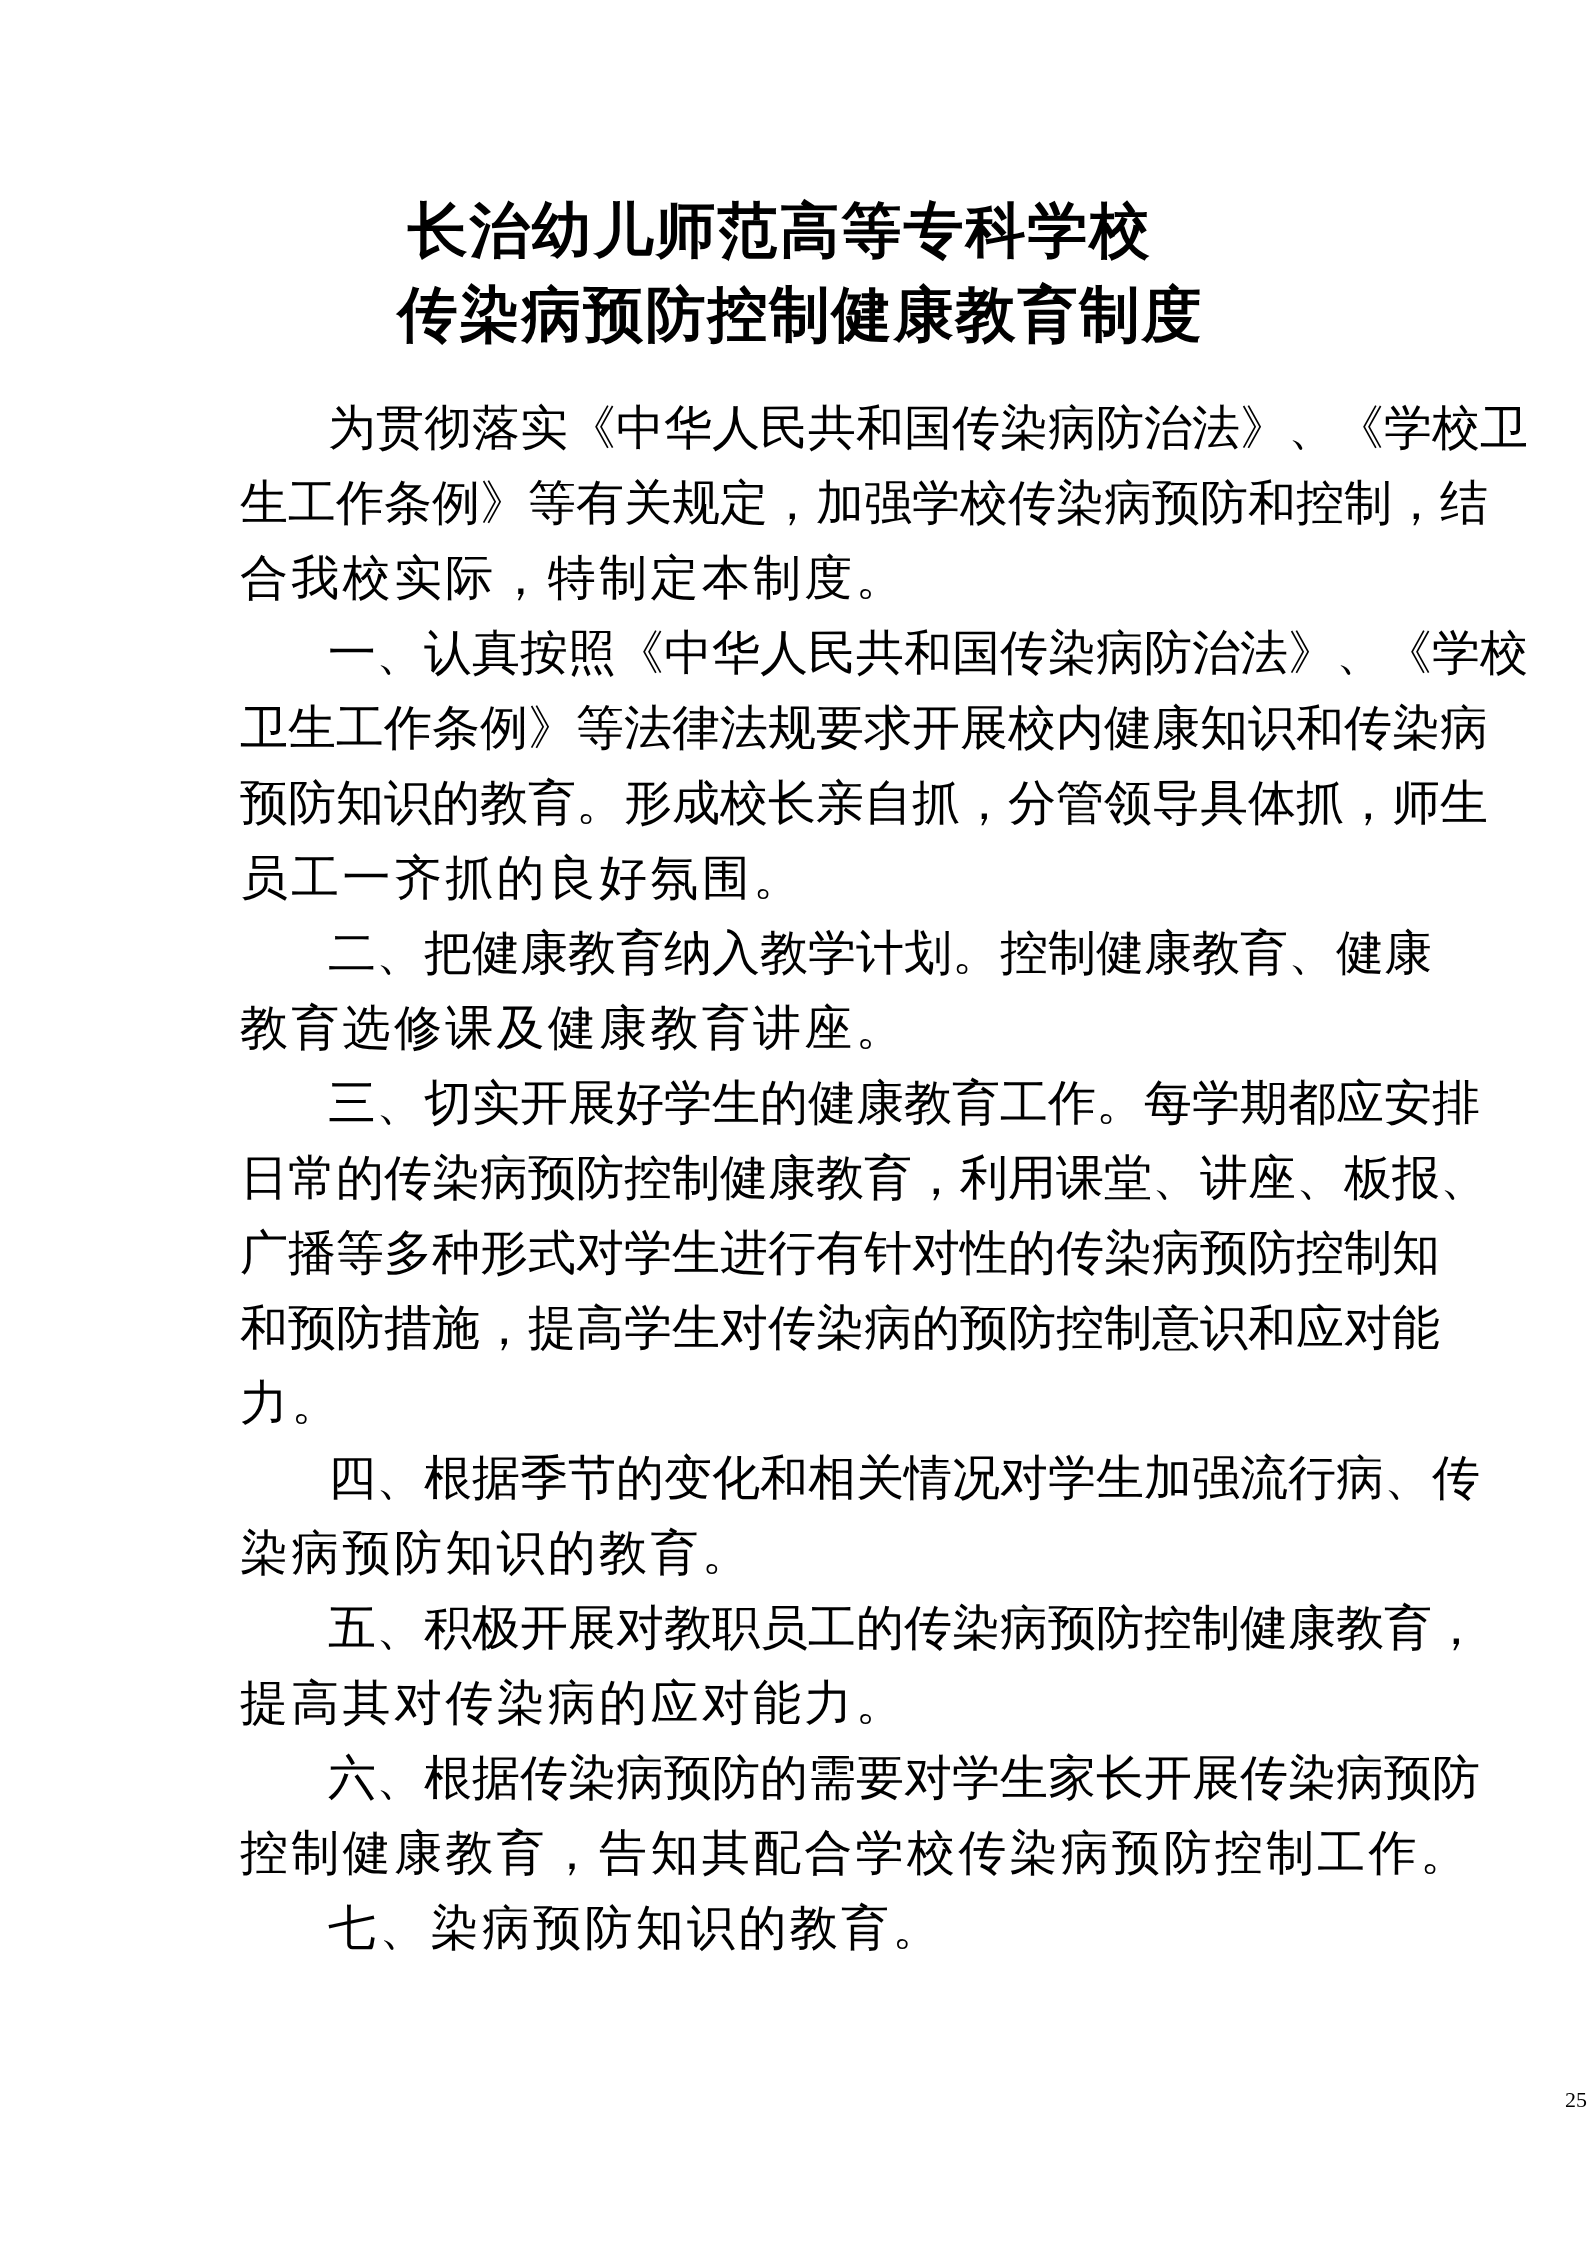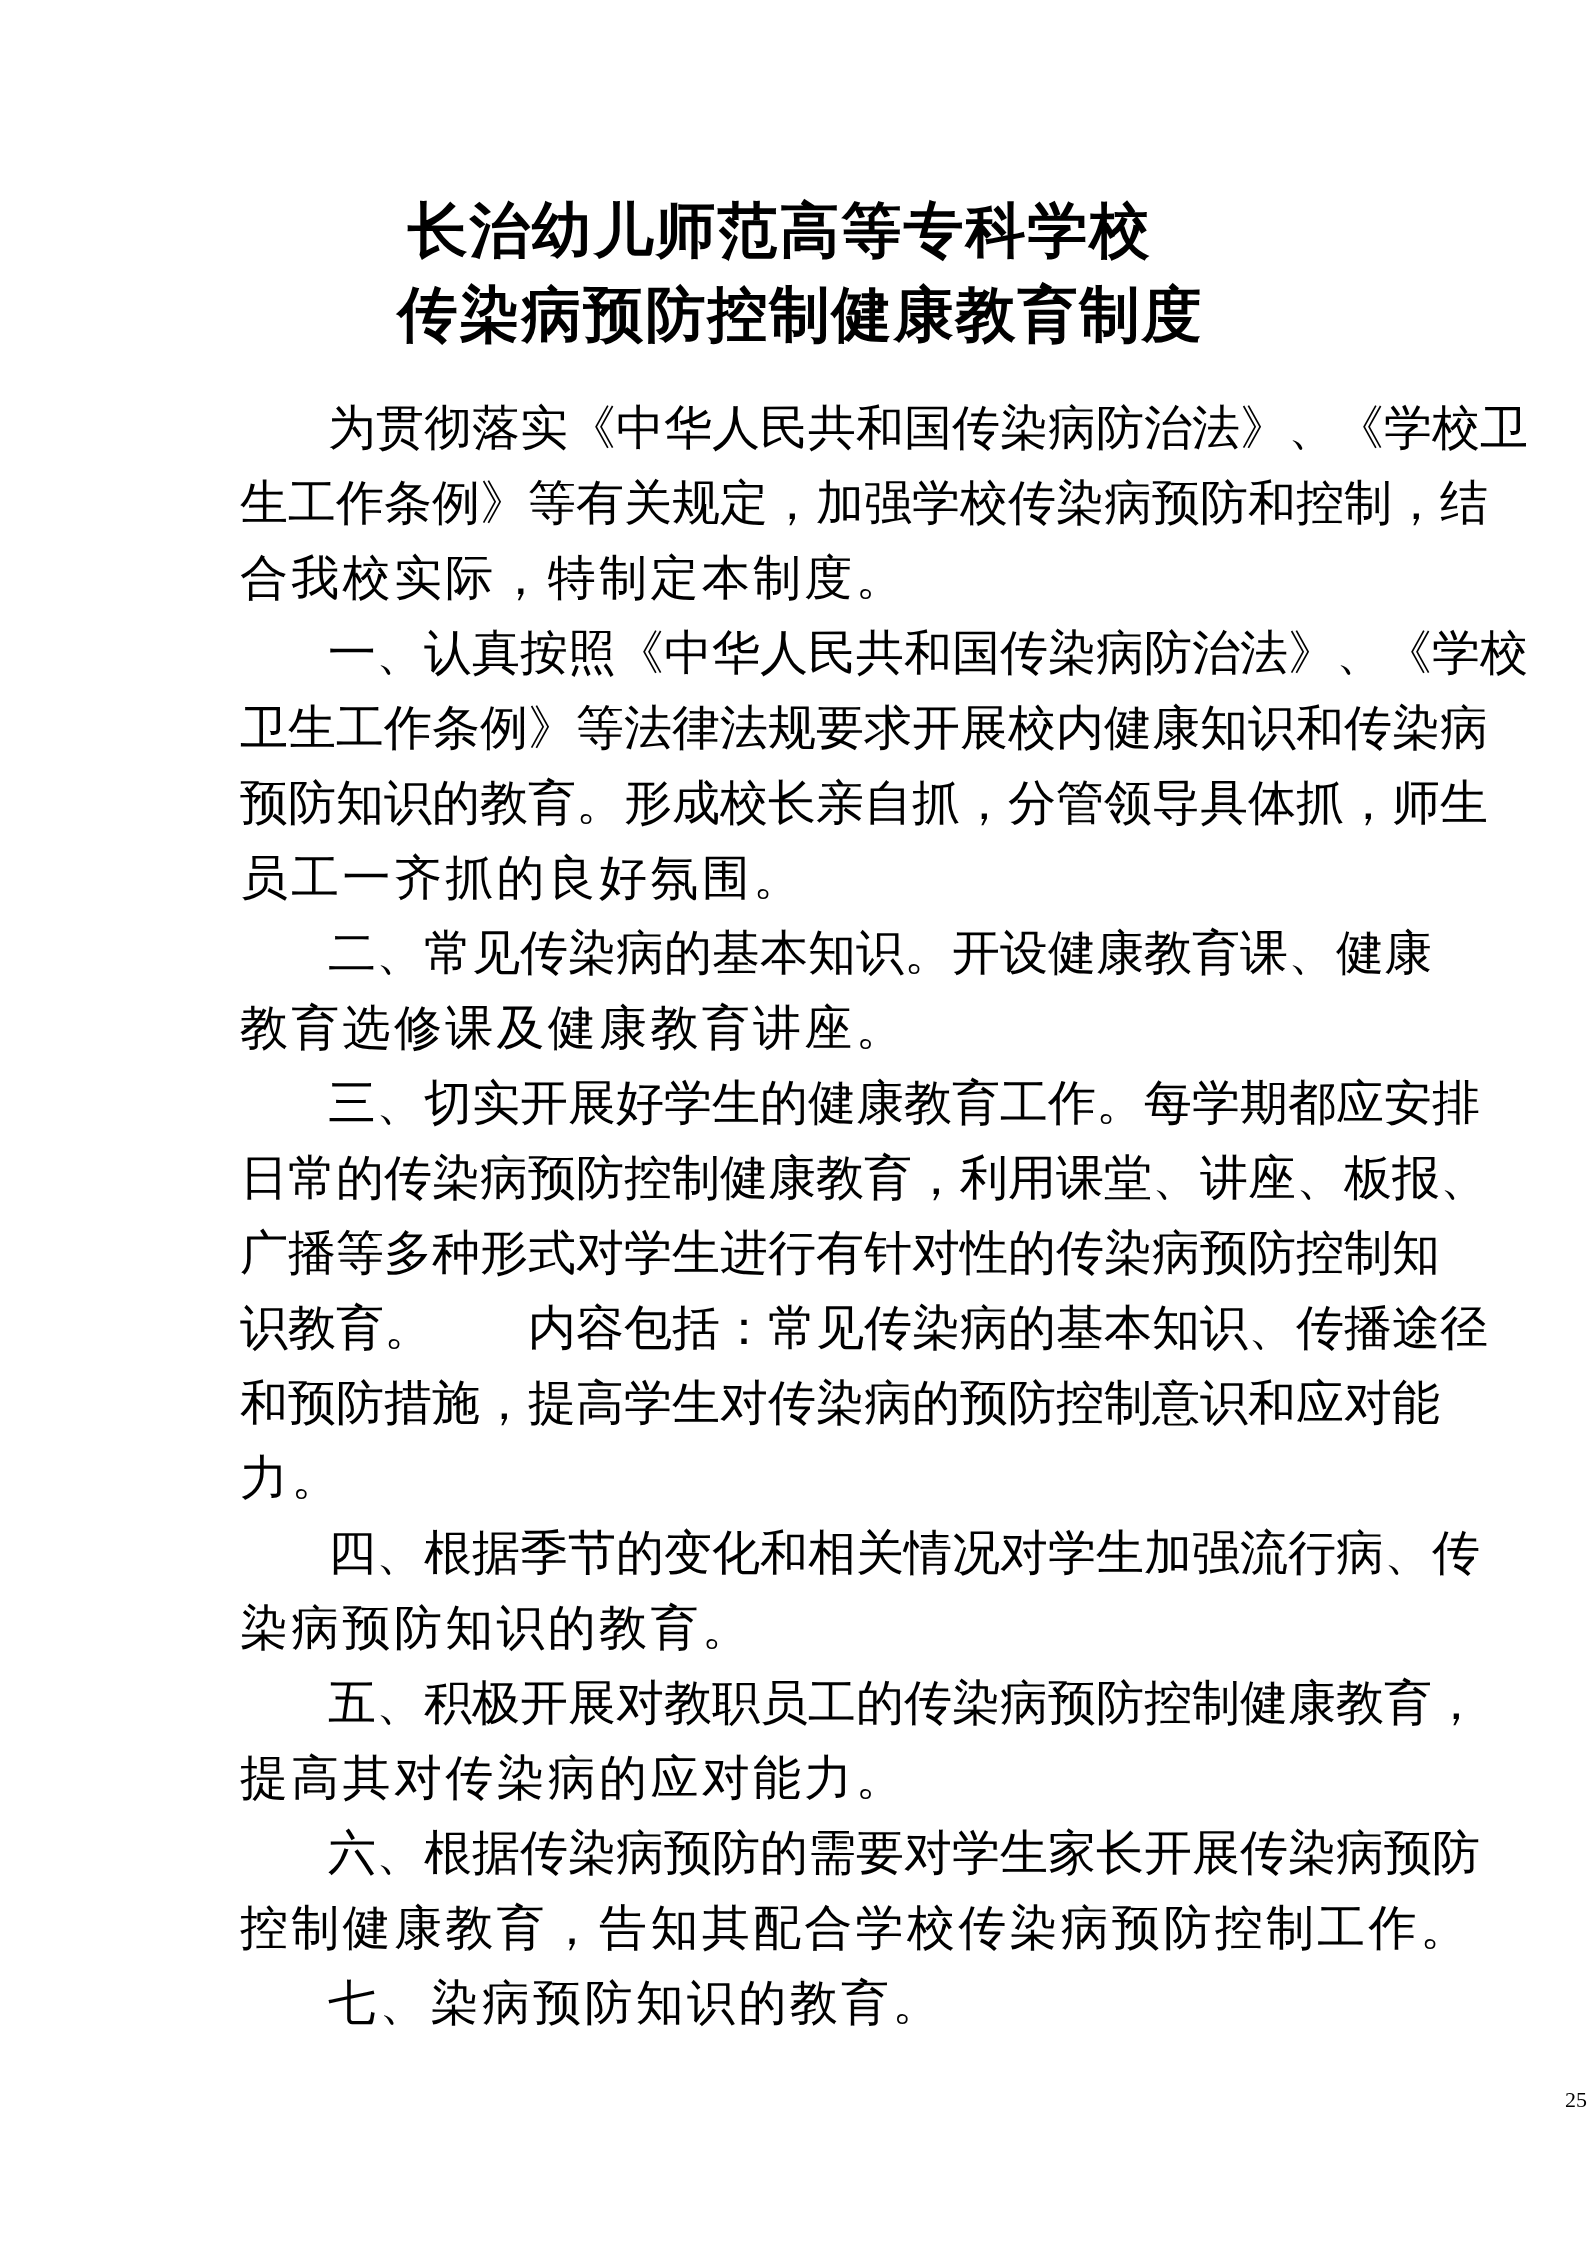--- a/index.html
+++ b/index.html
@@ -80,29 +80,28 @@
   </div>
 
   <div>
     <div class="line indent justify">一、认真按照《中华人民共和国传染病防治法》、《学校</div>
     <div class="line justify">卫生工作条例》等法律法规要求开展校内健康知识和传染病</div>
     <div class="line justify">预防知识的教育。形成校长亲自抓，分管领导具体抓，师生</div>
     <div class="line">员工一齐抓的良好氛围。</div>
   </div>
 
   <div>
-    <div class="line indent justify">二、常见传染病的基本知识。开设健康教育课、健康</div>
+    <div class="line indent justify">二、把健康教育纳入教学计划。控制健康教育、健康</div>
     <div class="line">教育选修课及健康教育讲座。</div>
   </div>
 
   <div>
     <div class="line indent justify">三、切实开展好学生的健康教育工作。每学期都应安排</div>
     <div class="line justify">日常的传染病预防控制健康教育，利用课堂、讲座、板报、</div>
     <div class="line justify">广播等多种形式对学生进行有针对性的传染病预防控制知</div>
-    <div class="line justify">识教育。　　内容包括：常见传染病的基本知识、传播途径</div>
     <div class="line justify">和预防措施，提高学生对传染病的预防控制意识和应对能</div>
     <div class="line">力。</div>
   </div>
 
   <div>
     <div class="line indent justify">四、根据季节的变化和相关情况对学生加强流行病、传</div>
     <div class="line">染病预防知识的教育。</div>
   </div>
 
   <div>

